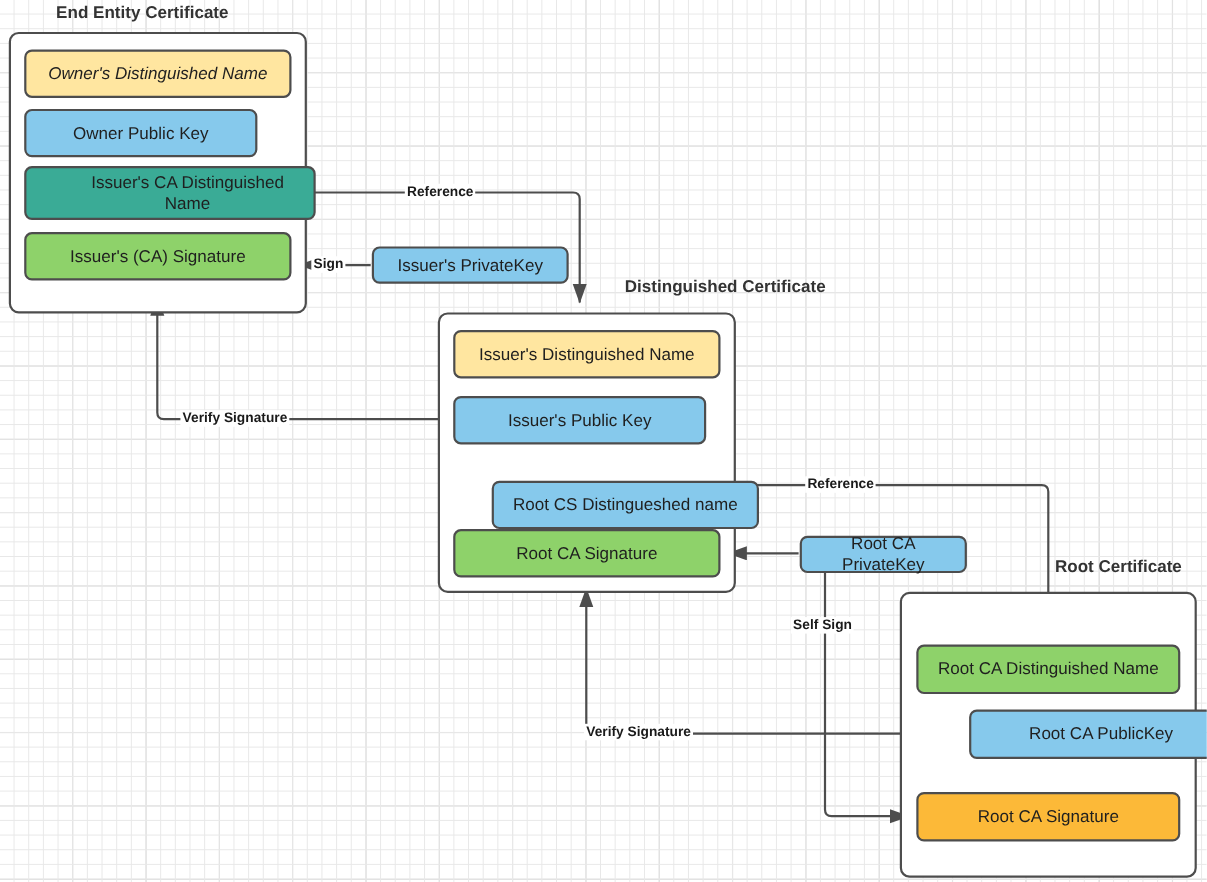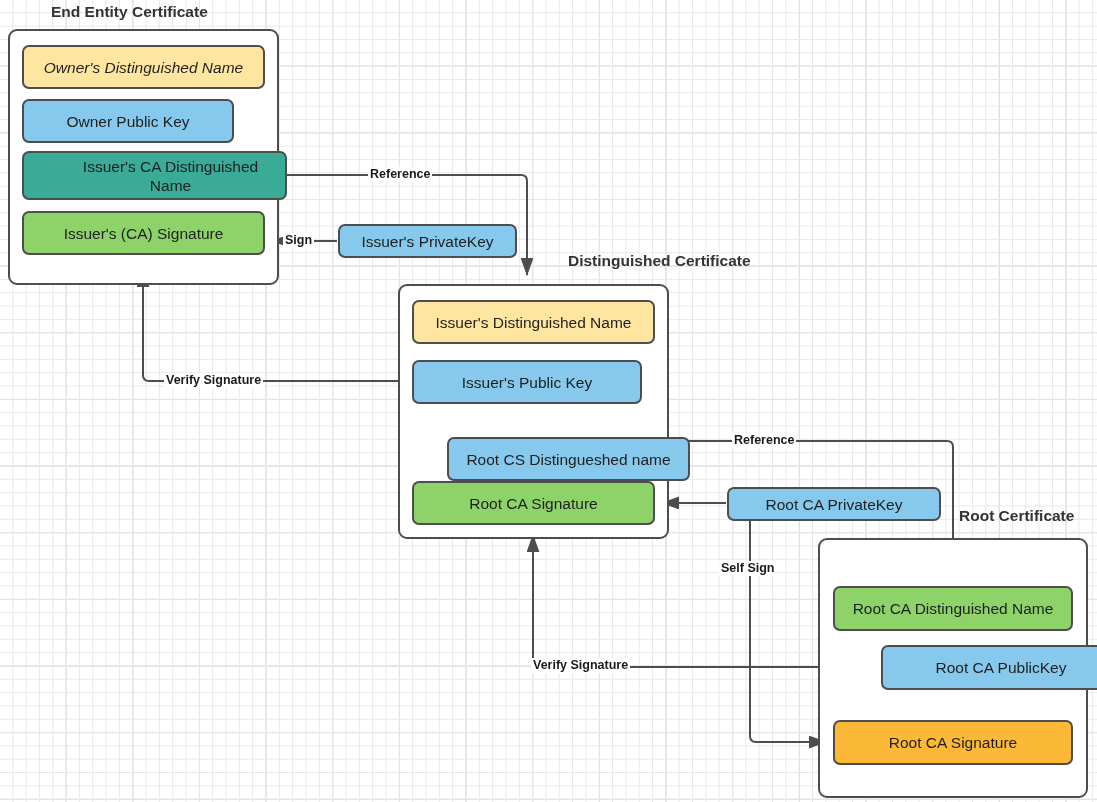--- a/index.html
+++ b/index.html
@@ -121,21 +121,21 @@
   <div class="container-box" style="left:398px; top:284px; width:271px; height:255px;"></div>
 
   <div class="field f-yellow" style="left:412px; top:300px; width:243px; height:44px;">Issuer's Distinguished Name</div>
 
   <div class="field f-blue" style="left:412px; top:360px; width:230px; height:44px;">Issuer's Public  Key</div>
 
   <div class="field f-blue" style="left:412px; top:437px; width:243px; height:44px;margin-left:35px;">Root CS Distingueshed name</div>
 
   <div class="field f-green" style="left:412px; top:481px; width:243px; height:44px;">Root CA Signature</div>
 
-  <div class="field f-blue" style="left:727px; top:487px; width:214px; height:34px;">Root CA PrivateKey</div>
+  <div class="field f-blue" style="left:727px; top:487px; width:152px; height:34px;">Root CA PrivateKey</div>
 
   <div class="group-title" style="left:959px; top:507px;">Root Certificate</div>
 
   <div class="container-box" style="left:818px; top:538px; width:270px; height:260px;"></div>
 
   <div class="field f-green" style="left:833px; top:586px; width:240px; height:45px;">Root CA Distinguished Name</div>
 
   <div class="field f-blue" style="left:833px; top:645px; width:240px; height:45px;margin-left:48px;">Root CA PublicKey</div>
 
   <div class="field f-orange" style="left:833px; top:720px; width:240px; height:45px;">Root CA Signature</div>

